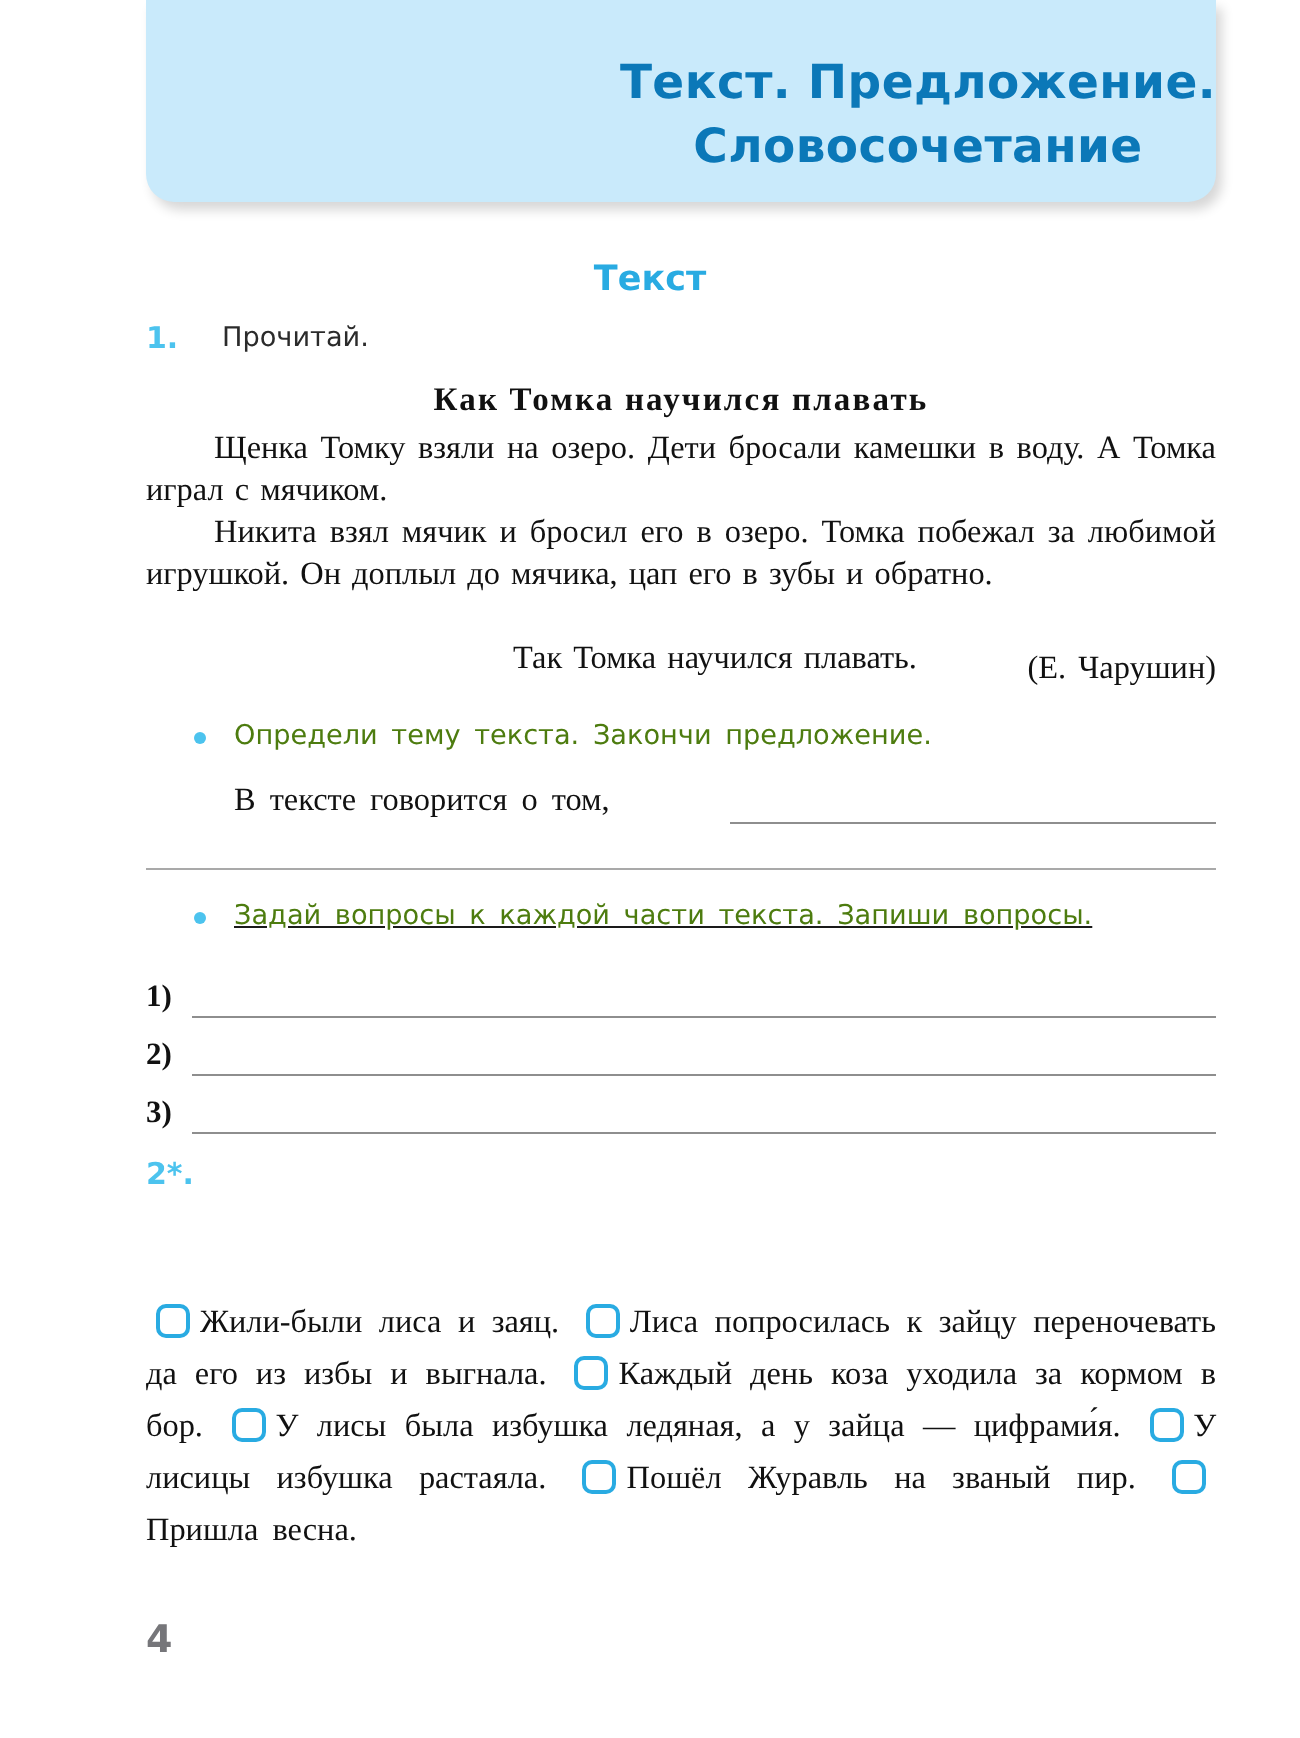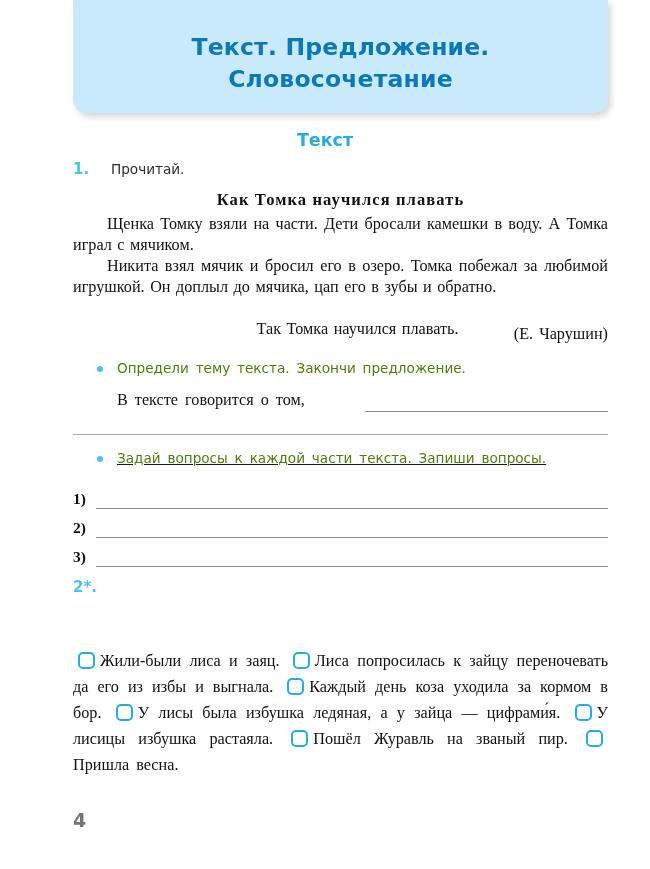--- a/index.html
+++ b/index.html
@@ -22,28 +22,28 @@
     width: 650px;
     height: 869px;
   }
 
   
   .banner {
     position: absolute;
     left: 73px;
     top: 0;
     width: 535px;
-    height: 113px;
+    height: 101px;
     background: #c9eafb;
     border-bottom-left-radius: 14px;
     border-bottom-right-radius: 14px;
     box-shadow: 3px 4px 6px rgba(0,0,0,0.16);
     display: flex;
     align-items: center;
-    justify-content: center;
+    justify-content: flex-end;
   }
   .banner-title {
     text-align: center;
     font-family: "DejaVu Sans", sans-serif;
     font-weight: bold;
     font-size: 23.5px;
     line-height: 1.32;
     color: #0b78b8;
     letter-spacing: 0.2px;
     padding-top: 14px;
@@ -221,21 +221,21 @@
 Словосочетание</div>
   </div>
 
   <div class="section-title">Текст</div>
 
   <div class="ex-num" style="top:160px;">1.</div>
   <div class="instr" style="top:160px;">Прочитай.</div>
 
   <div class="story-title" style="top:190px;">Как  Томка  научился  плавать</div>
 
-  <div class="story-p" style="top:214px;">Щенка Томку взяли на части. Дети бросали камешки в воду. А Томка играл с мячиком.</div>
+  <div class="story-p" style="top:214px;">Щенка Томку взяли на озеро. Дети бросали камешки в воду. А Томка играл с мячиком.</div>
   <div class="story-p" style="top:256px;">Никита взял мячик и бросил его в озеро. Томка побежал за любимой игрушкой. Он доплыл до мячика, цап его в зубы и обратно.</div>
   <div class="story-p last" style="top:319px;">Так Томка научился плавать.</div>
   <div class="author" style="top:325px;">(Е.  Чарушин)</div>
 
   <div class="bullet-row" style="top:359px;">
     <span class="bullet-dot"></span>
     <span class="bullet-text">Определи  тему  текста.  Закончи  предложение.</span>
   </div>
 
   <div class="fill-sentence" style="top:391px;">В  тексте  говорится  о  том,</div>

